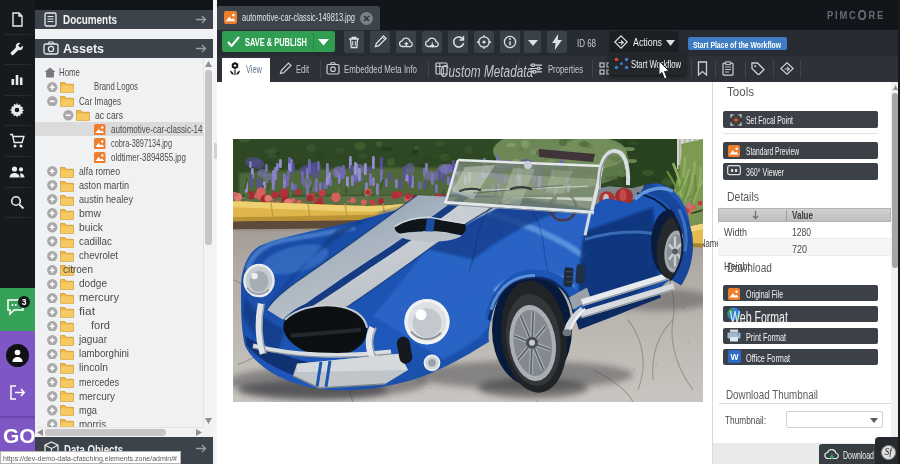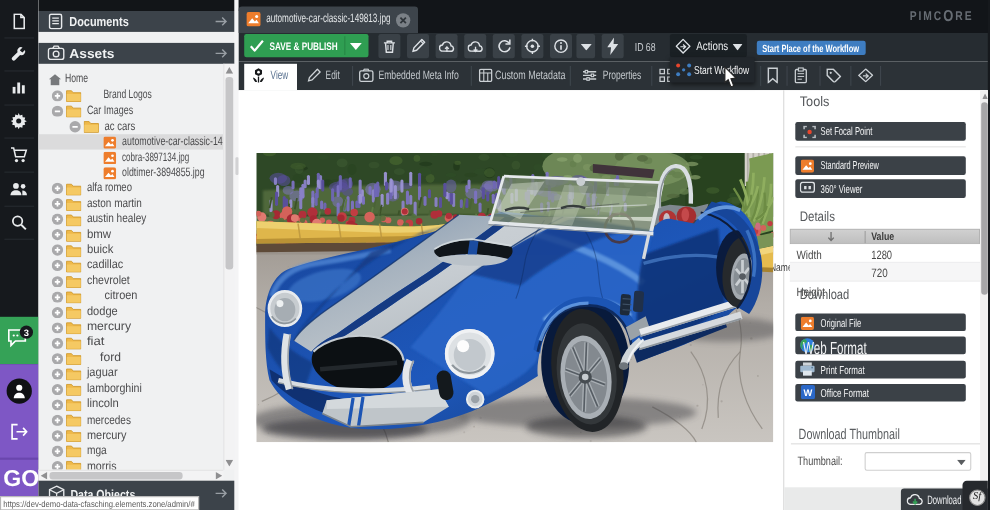--- a/index.html
+++ b/index.html
@@ -201,21 +201,21 @@
     </svg>
     <div class="abs" style="left:44px;top:191.05px;white-space:nowrap;color:#4c4c4e;font-size:11px;"><span style="display:inline-block;transform-origin:0 50%;transform:scaleX(0.8736)">chevrolet</span></div>
     <svg class="abs" style="left:12px;top:206.5px" width="10.5" height="10.5" viewBox="0 0 10 10">
       <circle cx="5" cy="5" r="4.9" fill="#a9a9ab"></circle>
       <path d="M5 2.7v4.6M2.7 5h4.6" stroke="#fff" stroke-width="1.5"></path>
     </svg>
     <svg class="abs" style="left:25px;top:205.9px" width="14" height="12" viewBox="0 0 14 12">
       <path d="M.5 1.5h4.5l1.5 1.8h7v8H.5z" fill="#efb94a" stroke="#cf9a2e" stroke-width="0.8"></path>
       <path d="M.7 4.5h12.6v6.6H.7z" fill="#f5c963"></path>
     </svg>
-    <div class="abs" style="left:60px;top:205.10000000000005px;white-space:nowrap;color:#4c4c4e;font-size:11px;"><span style="display:inline-block;transform-origin:0 50%;transform:scaleX(0.9082)">citroen</span></div>
+    <div class="abs" style="left:28px;top:205.10000000000005px;white-space:nowrap;color:#4c4c4e;font-size:11px;"><span style="display:inline-block;transform-origin:0 50%;transform:scaleX(0.9082)">citroen</span></div>
     <svg class="abs" style="left:12px;top:220.6px" width="10.5" height="10.5" viewBox="0 0 10 10">
       <circle cx="5" cy="5" r="4.9" fill="#a9a9ab"></circle>
       <path d="M5 2.7v4.6M2.7 5h4.6" stroke="#fff" stroke-width="1.5"></path>
     </svg>
     <svg class="abs" style="left:25px;top:219.9px" width="14" height="12" viewBox="0 0 14 12">
       <path d="M.5 1.5h4.5l1.5 1.8h7v8H.5z" fill="#efb94a" stroke="#cf9a2e" stroke-width="0.8"></path>
       <path d="M.7 4.5h12.6v6.6H.7z" fill="#f5c963"></path>
     </svg>
     <div class="abs" style="left:44px;top:219.15px;white-space:nowrap;color:#4c4c4e;font-size:11px;"><span style="display:inline-block;transform-origin:0 50%;transform:scaleX(0.9152)">dodge</span></div>
     <svg class="abs" style="left:12px;top:234.6px" width="10.5" height="10.5" viewBox="0 0 10 10">
@@ -442,21 +442,21 @@
 <svg class="abs" style="left:326px;top:62px" width="14" height="13" viewBox="0 0 14 13">
     <rect x="1" y="2.5" width="12" height="9.5" rx="1.5" fill="none" stroke="#ccd1d5" stroke-width="1.2"></rect>
     <path d="M4.2 2.5l1-1.7h3.4l1 1.7" fill="none" stroke="#ccd1d5" stroke-width="1.1"></path>
     <circle cx="7" cy="7.2" r="2.3" fill="none" stroke="#ccd1d5" stroke-width="1.1"></circle>
   </svg>
 <div class="abs" style="left:344px;top:63px;white-space:nowrap;color:#c3c8cc;font-size:11px;"><span style="display:inline-block;transform-origin:0 50%;transform:scaleX(0.7148)">Embedded Meta Info</span></div>
 <svg class="abs" style="left:435px;top:62px" width="13" height="13" viewBox="0 0 13 13">
     <rect x="1" y="1" width="11" height="11" rx="1" fill="none" stroke="#ccd1d5" stroke-width="1.2"></rect>
     <path d="M1 4.4h11M4.8 1v11M8.4 4.4v7.6" stroke="#ccd1d5" stroke-width="1"></path>
   </svg>
-<div class="abs" style="left:450px;top:63px;white-space:nowrap;color:#c3c8cc;font-size:11px;"><span style="display:inline-block;transform-origin:0 50%;transform:scaleX(0.7371)">Custom Metadata</span></div>
+<div class="abs" style="left:440px;top:63px;white-space:nowrap;color:#c3c8cc;font-size:16px;font-style:italic;"><span style="display:inline-block;transform-origin:0 50%;transform:scaleX(0.7371)">Custom Metadata</span></div>
 <svg class="abs" style="left:529px;top:62px" width="14" height="13" viewBox="0 0 14 13">
     <path d="M1 3.2h12M1 6.5h12M1 9.8h12" stroke="#ccd1d5" stroke-width="1.2"></path>
     <rect x="3" y="2" width="2.2" height="2.4" fill="#2c3237" stroke="#ccd1d5" stroke-width="1"></rect>
     <rect x="8.5" y="5.3" width="2.2" height="2.4" fill="#2c3237" stroke="#ccd1d5" stroke-width="1"></rect>
     <rect x="4.5" y="8.6" width="2.2" height="2.4" fill="#2c3237" stroke="#ccd1d5" stroke-width="1"></rect>
   </svg>
 <div class="abs" style="left:548px;top:63px;white-space:nowrap;color:#c3c8cc;font-size:11px;"><span style="display:inline-block;transform-origin:0 50%;transform:scaleX(0.6980)">Properties</span></div>
 <svg class="abs" style="left:599px;top:62px" width="14" height="13" viewBox="0 0 14 13">
     <rect x="1" y="1" width="4" height="4" fill="none" stroke="#ccd1d5" stroke-width="1.1"></rect>
     <rect x="8" y="1" width="4" height="4" fill="none" stroke="#ccd1d5" stroke-width="1.1"></rect>

